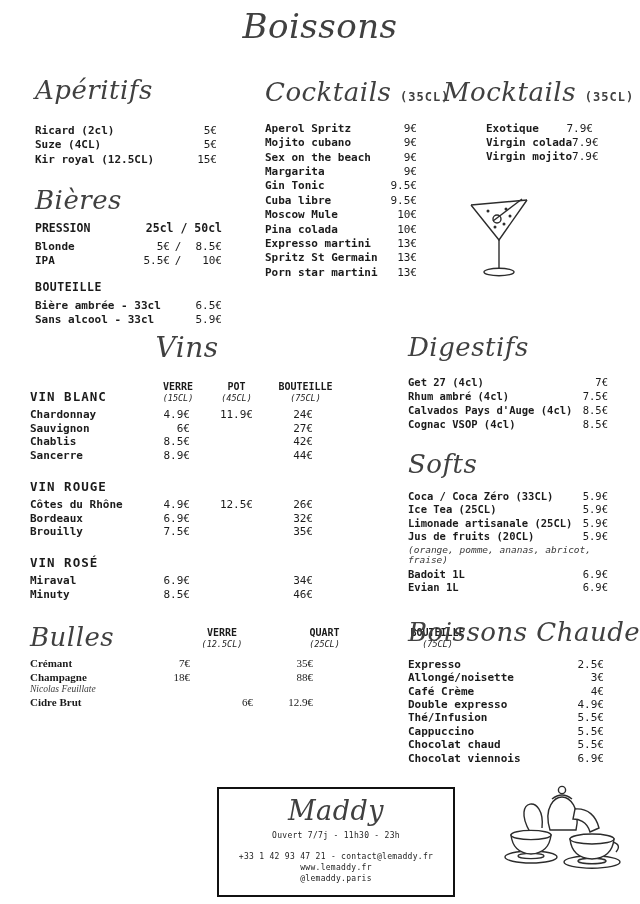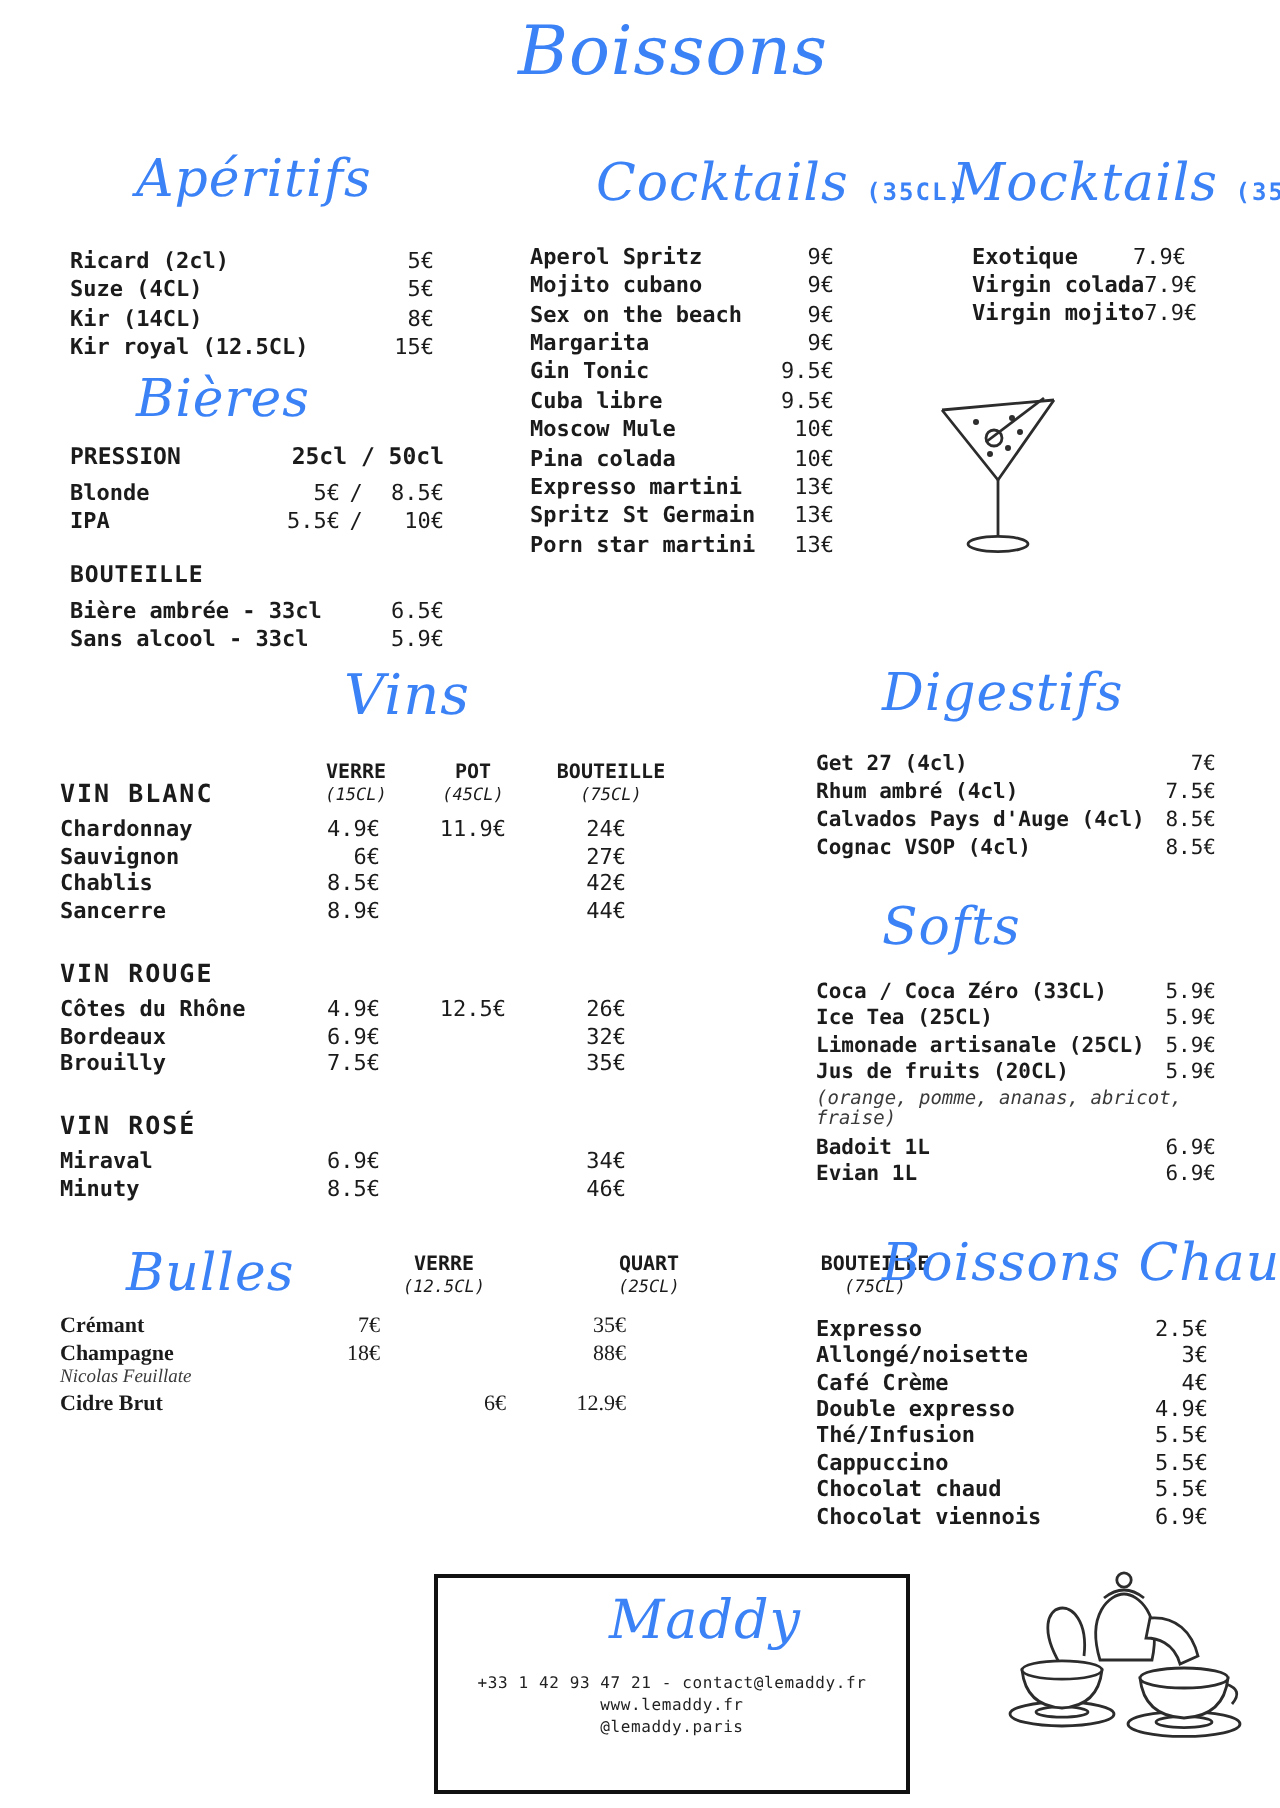--- a/index.html
+++ b/index.html
@@ -4,21 +4,21 @@
 <style>
   * { margin:0; padding:0; box-sizing:border-box; }
   html,body { background:#fff; }
   .page {
     position:relative; width:640px; height:904px; background:#ffffff;
     font-family:"DejaVu Sans Mono", "Liberation Mono", monospace;
     color:#1b1b1b; overflow:hidden;
   }
   .script {
     font-family:"DejaVu Serif", "Liberation Serif", serif;
-    font-style:italic; font-weight:400; letter-spacing:0.5px; color:#3b82f6;padding-left:33px;
+    font-style:italic; font-weight:400; letter-spacing:0.5px; color:#404040;
   }
   .abs { position:absolute; }
 
   
   #title { top:6px; left:0; width:640px; text-align:center; font-size:34px; }
 
   
   .row { display:flex; justify-content:space-between; align-items:baseline;
          font-size:11px; line-height:14px; }
   .nm { font-weight:bold; white-space:pre; }
@@ -126,24 +126,20 @@
         <div class="row">
           <span class="nm">Ricard (2cl)</span>
           <span class="pr">5€</span>
         </div>
 
         <div class="row">
           <span class="nm">Suze (4CL)</span>
           <span class="pr">5€</span>
         </div>
 
-        <div class="row">
-          <span class="nm">Kir (14CL)</span>
-          <span class="pr">8€</span>
-        </div>
 
         <div class="row">
           <span class="nm">Kir royal (12.5CL)</span>
           <span class="pr">15€</span>
         </div>
       </div>
   </section>
 
   <section class="abs" id="sec-bieres">
     <h2 class="script head">Bières</h2>
@@ -523,20 +519,21 @@
 
         <div class="row">
           <span class="nm">Chocolat viennois</span>
           <span class="pr">6.9€</span>
         </div>
       </div>
   </section>
 
   <div class="abs" id="footer-box">
     <div class="script maddy">Maddy</div>
+    <div class="fline f-hours">Ouvert 7/7j - 11h30 - 23h</div>
     <div class="fline f-contact">+33 1 42 93 47 21 - contact@lemaddy.fr</div>
     <div class="fline">www.lemaddy.fr</div>
     <div class="fline">@lemaddy.paris</div>
   </div>
 
   <div class="abs" id="teapot-icon">
     <svg width="150" height="94" viewBox="0 0 150 94">
 
       <circle class="ln" cx="76" cy="10" r="3.6"></circle>
       <path class="ln" d="M66 19 Q76 11 86 19"></path>

